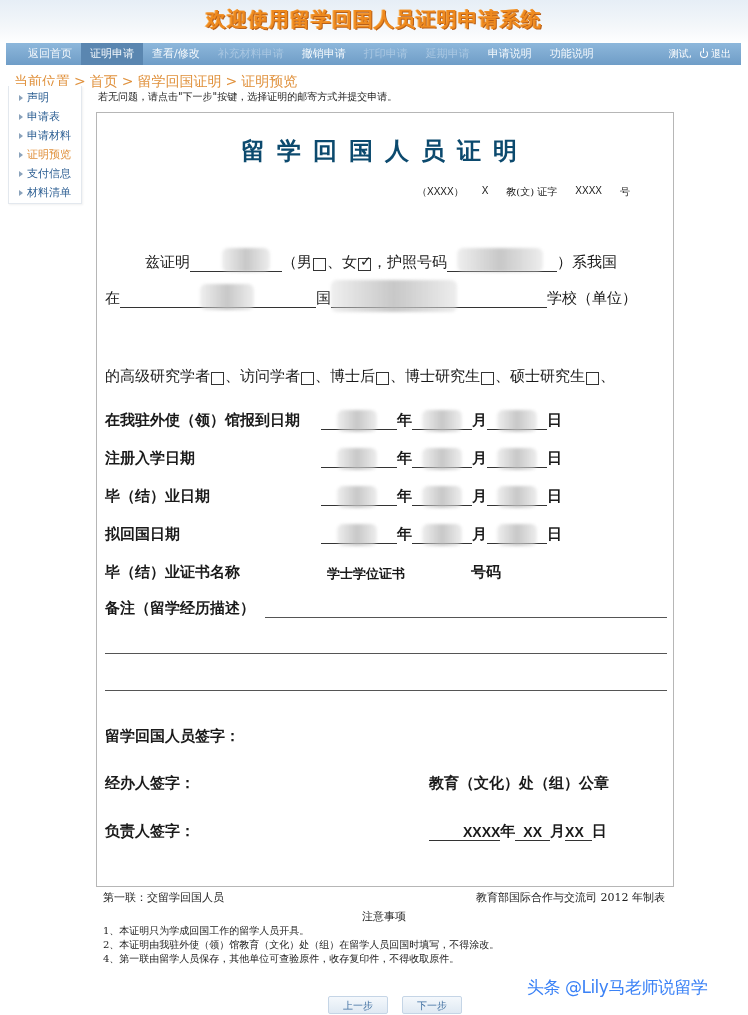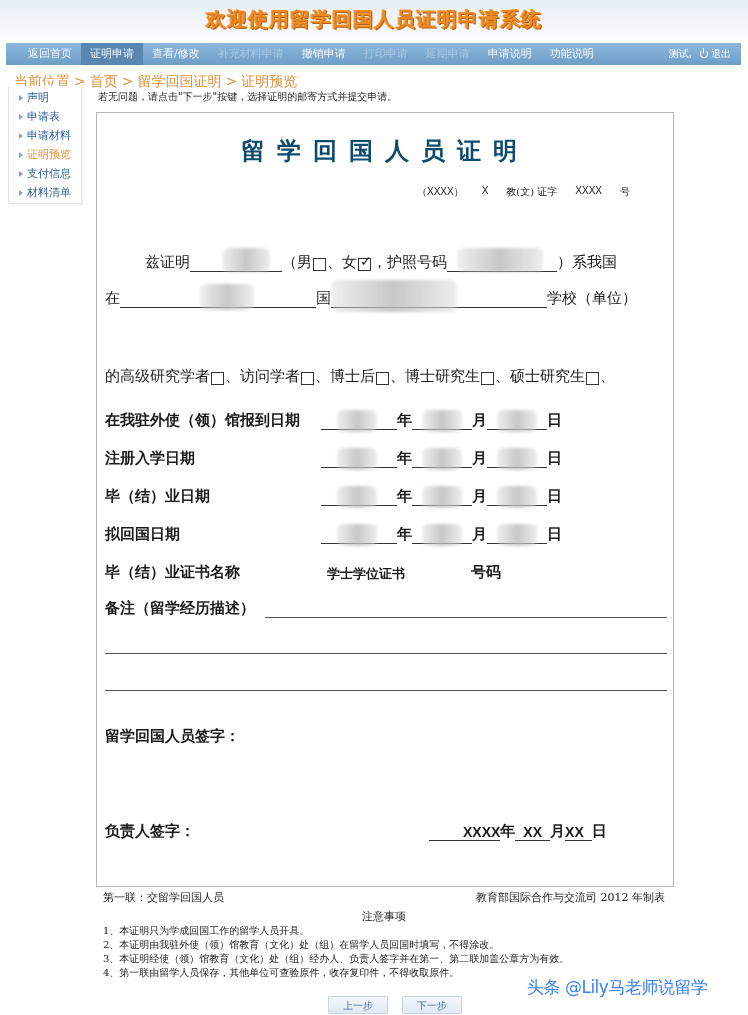--- a/index.html
+++ b/index.html
@@ -291,20 +291,24 @@
   <div class="date-row" style="top:486px;">
     <span class="date-label">备注（留学经历描述）</span>
   </div>
   <div class="remark-line" style="top:504px; left:168px; width:402px;"></div>
   <div class="remark-line" style="top:540px;"></div>
   <div class="remark-line" style="top:577px;"></div>
 
   <div class="date-row" style="top:614px;">
     <span class="date-label">留学回国人员签字：</span>
   </div>
+  <div class="date-row" style="top:661px;">
+    <span class="date-label">经办人签字：</span>
+    <span style="position:absolute; left:324px; top:0; white-space:nowrap;">教育（文化）处（组）公章</span>
+  </div>
   <div class="date-row" style="top:709px;">
     <span class="date-label">负责人签字：</span>
     <div style="position:absolute; left:324px; top:0; display:flex; align-items:flex-end; white-space:nowrap;">
       <span class="sans" style="border-bottom:1px solid #333; padding-left:34px; font-size:14px;">XXXX</span>
       <span>年</span>
       <span class="sans" style="border-bottom:1px solid #333; padding:0 8px; font-size:14px;">XX</span>
       <span>月</span>
       <span class="sans" style="border-bottom:1px solid #333; padding-right:8px; font-size:14px;">XX</span>
       <span>日</span>
     </div>
@@ -312,20 +316,19 @@
 </div>
 
 <div class="doc-footer">
   <div class="footer-row">
     <span>第一联：交留学回国人员</span>
     <span>教育部国际合作与交流司 2012 年制表</span>
   </div>
   <div class="notes-title">注意事项</div>
   <div class="note">1、本证明只为学成回国工作的留学人员开具。</div>
   <div class="note">2、本证明由我驻外使（领）馆教育（文化）处（组）在留学人员回国时填写，不得涂改。</div>
-  <div class="note">3、本证明经使（领）馆教育（文化）处（组）经办人、负责人签字并在第一、第二联加盖公章方为有效。</div>
   <div class="note">4、第一联由留学人员保存，其他单位可查验原件，收存复印件，不得收取原件。</div>
 </div>
 
 <div class="btn" style="left:328px;">上一步</div>
 <div class="btn" style="left:402px;">下一步</div>
 
 <div class="watermark">头条 @Lily马老师说留学</div>
 
 </body></html>

